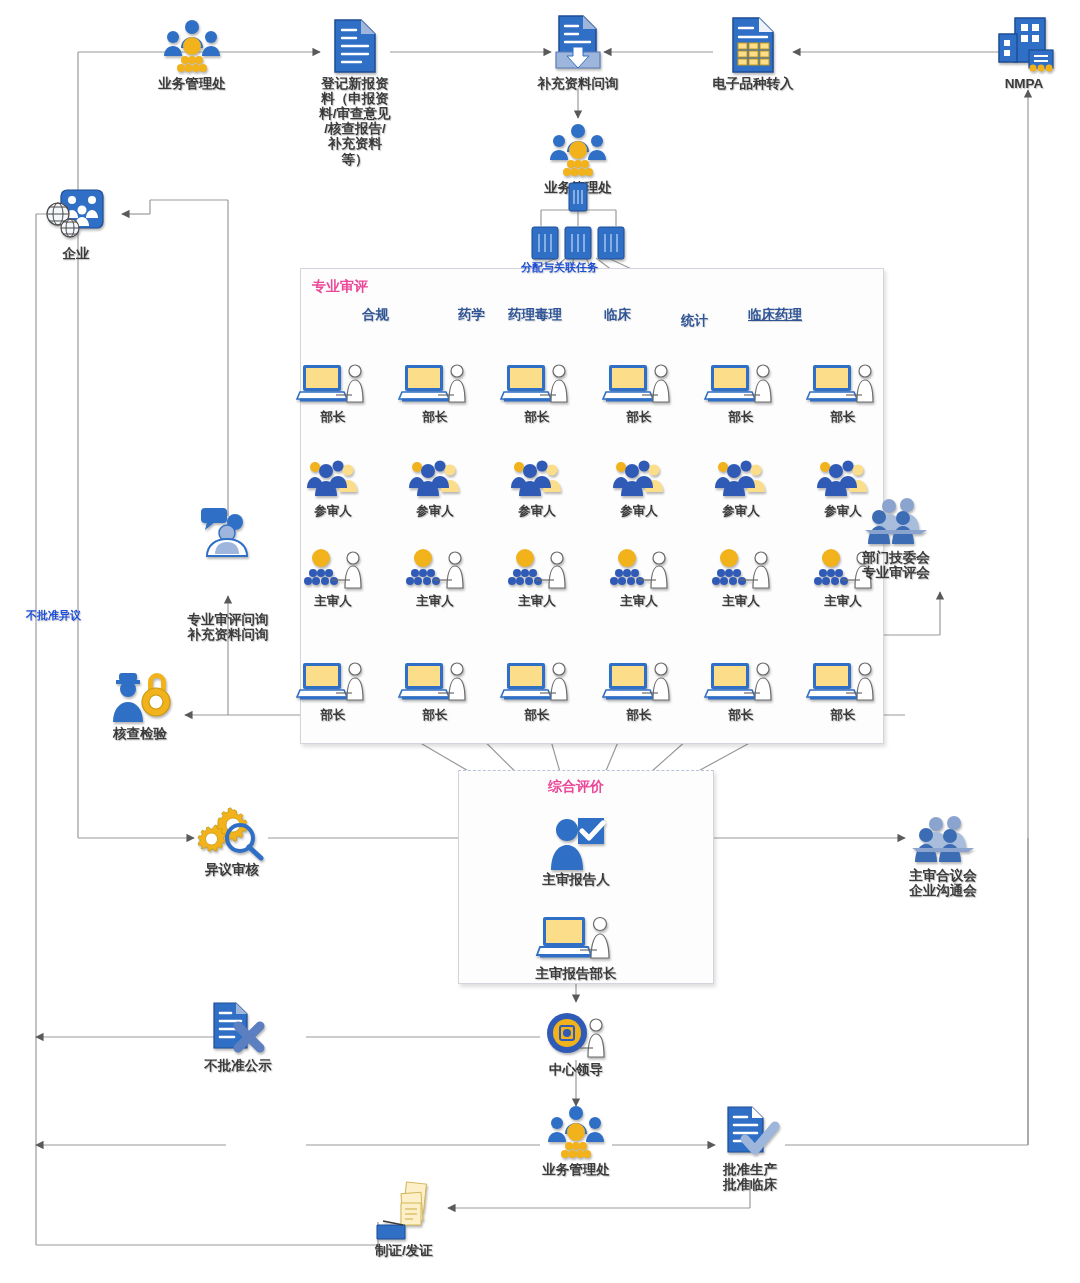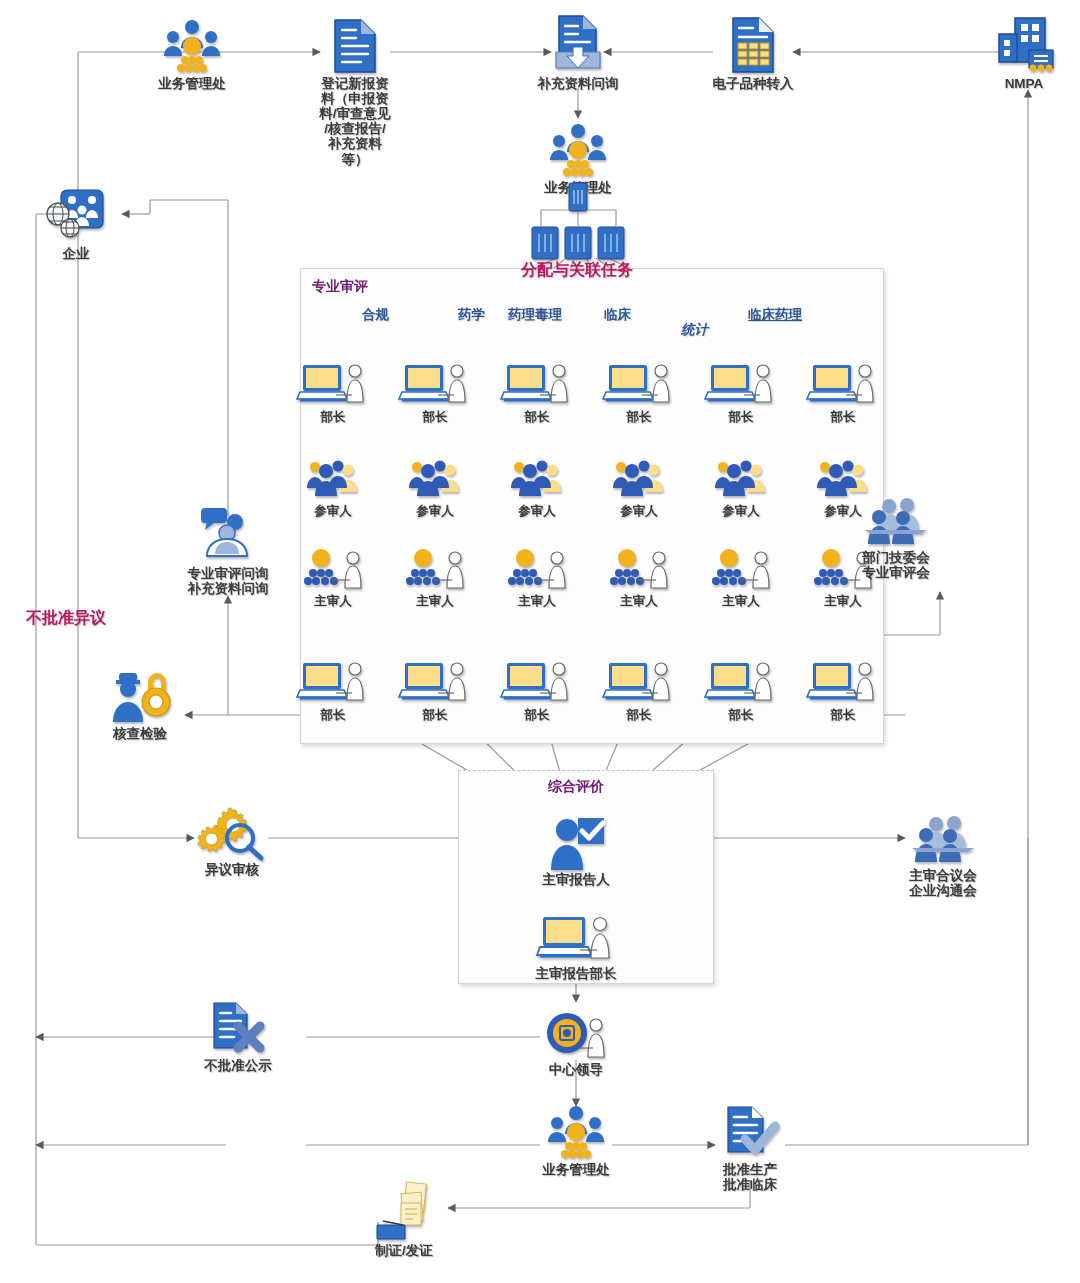--- a/index.html
+++ b/index.html
@@ -6,24 +6,24 @@
   body{font-family:"Liberation Sans","DejaVu Sans",sans-serif;}
   #stage{position:relative;width:1080px;height:1283px;background:#fff;overflow:hidden;}
   #wires{position:absolute;left:0;top:0;width:1080px;height:1283px;}
   .node{position:absolute;display:flex;flex-direction:column;align-items:center;width:120px;margin-left:-60px;}
   .node .gfx{position:relative;height:56px;display:flex;align-items:flex-end;justify-content:center;}
   .node .cap{margin-top:2px;font-size:13.5px;line-height:1.12;color:#3b3b3b;text-align:center;
     text-shadow:1px 1px 1px rgba(150,150,150,.55);white-space:pre;font-weight:bold;}
   .node.small .cap{font-size:12.5px;}
   .panel{position:absolute;background:#fdfdfd;border:1px solid #d2d6dc;box-shadow:2px 3px 4px rgba(0,0,0,.13);}
   .panel.dashed-top{border-top:1px dashed #b9c3d6;}
-  .panel-title{position:absolute;color:#701a75;font-size:14px;font-weight:bold;white-space:nowrap;}
+  .panel-title{position:absolute;color:#ec4899;font-size:14px;font-weight:bold;white-space:nowrap;}
   .edge-label{position:absolute;color:#2f5597;font-size:13.5px;font-weight:bold;white-space:nowrap;
      text-shadow:1px 1px 1px rgba(170,170,170,.4);}
-  .plain-label{position:absolute;color:#be185d;font-size:16px;font-weight:bold;white-space:nowrap;
+  .plain-label{position:absolute;color:#1d4ed8;font-size:11px;font-weight:bold;white-space:nowrap;
      text-shadow:1px 1px 1px rgba(160,160,160,.5);}
   svg.ico{overflow:visible;display:block;filter:drop-shadow(1.5px 2px 1.2px rgba(110,110,110,.5));}
 </style>
 </head>
 <body>
 
 <div id="stage">
 
   <svg id="wires" viewBox="0 0 1080 1283">
     <defs>
@@ -345,21 +345,21 @@
     </div>
     <div class="cap">企业</div>
   </div>
 
   <div class="plain-label" style="left:26px;top:608px;">不批准异议</div>
 
   <div class="edge-label" style="left:362px;top:306px;">合规</div>
   <div class="edge-label" style="left:458px;top:306px;">药学</div>
   <div class="edge-label" style="left:508px;top:306px;">药理毒理</div>
   <div class="edge-label" style="left:604px;top:306px;">临床</div>
-  <div class="edge-label" style="left:681px;top:321px;font-style:italic;">统计</div>
+  <div class="edge-label" style="left:681px;top:312px;">统计</div>
   <div class="edge-label" style="left:748px;top:306px;text-decoration:underline;">临床药理</div>
 
   <div class="node small" style="left:333px;top:352px;">
     <div class="gfx">
       <svg class="ico" width="66" height="46" viewBox="0 0 66 46">
         <rect x="3" y="3" width="38" height="26" rx="2" fill="#2f6fc6"></rect>
           <rect x="6" y="6" width="32" height="20" fill="#fbdd8a"></rect>
         <path d="M0 30h44l3 7H-3z" fill="#ffffff" stroke="#2f6fc6" stroke-width="1.6"></path>
         <line x1="0" y1="38" x2="47" y2="38" stroke="#2f6fc6" stroke-width="3"></line>
         <circle cx="55" cy="9" r="6" fill="#ffffff" stroke="#6b6b6b" stroke-width="1.2"></circle>
@@ -730,21 +730,21 @@
         <path d="M0 30h44l3 7H-3z" fill="#ffffff" stroke="#2f6fc6" stroke-width="1.6"></path>
         <line x1="0" y1="38" x2="47" y2="38" stroke="#2f6fc6" stroke-width="3"></line>
         <circle cx="55" cy="9" r="6" fill="#ffffff" stroke="#6b6b6b" stroke-width="1.2"></circle>
         <path d="M47 40c0-14 3-22 8-22s8 8 8 22z" fill="#ffffff" stroke="#6b6b6b" stroke-width="1.2"></path>
         <line x1="36" y1="33" x2="52" y2="33" stroke="#6b6b6b" stroke-width="1.2"></line>
       </svg>
     </div>
     <div class="cap">部长</div>
   </div>
 
-  <div class="node" style="left:228px;top:508px;">
+  <div class="node" style="left:228px;top:508px;gap:46px;">
     <div class="gfx">
       <svg class="ico" width="66" height="58" viewBox="0 0 66 58">
         <rect x="6" y="2" width="26" height="15" rx="4" fill="#2f6fc6"></rect>
           <path d="M12 16l-2 8 10-8z" fill="#2f6fc6"></path>
         <circle cx="40" cy="16" r="8" fill="#2f6fc6"></circle>
         <circle cx="32" cy="27" r="8" fill="#9fb6dc" stroke="#2f6fc6" stroke-width="1.4"></circle>
         <path d="M12 50c0-11 9-17 20-17s20 6 20 17z" fill="#ffffff" stroke="#2f6fc6" stroke-width="2"></path>
         <path d="M20 48c0-8 5-12 12-12s12 4 12 12z" fill="#9fb6dc"></path>
       </svg>
     </div>

